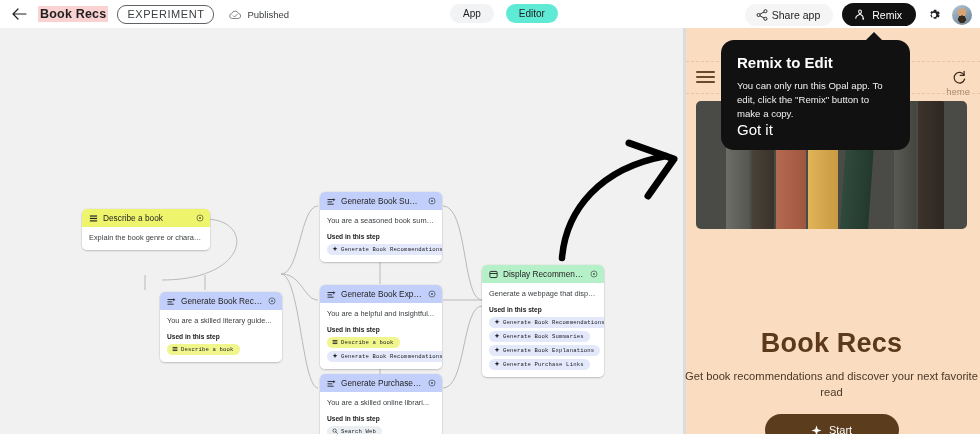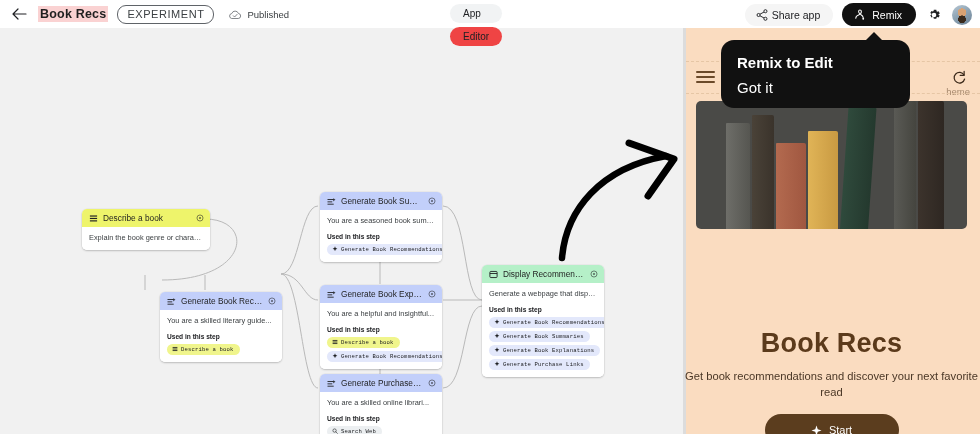--- a/index.html
+++ b/index.html
@@ -36,28 +36,28 @@
     padding: 2.5px 9px; white-space: nowrap; cursor: pointer;
   }
   .pub-wrap {
     margin-left: 14px; display: flex; align-items: center; gap: 5px;
     font-size: 9.5px; color: #3c4043;
   }
   .cloud-ic { width: 14px; height: 11px; display:block; }
 
   .seg-wrap {
     position: absolute; left: 450px; top: 4px;
-    display: flex; gap: 4px; flex-direction: column;
+    display: flex; gap: 12px;
   }
   .seg {
     font-size: 10px; color: #202124;
     padding: 4px 13px; border-radius: 11px; cursor: pointer;
     background: #f1f3f4;
   }
-  .seg.active { background: #ef4444; }
+  .seg.active { background: #5eead4; }
 
   .right-cluster {
     position: absolute; right: 8px; top: 3px;
     display: flex; align-items: center; gap: 9px;
   }
   .share-btn {
     display: flex; align-items: center; gap: 4px;
     background: #f5f5f5; border-radius: 13px;
     padding: 5px 13px 5px 11px;
     font-size: 10.5px; color: #202124; cursor: pointer;
@@ -502,14 +502,15 @@
   <div class="pv-start">
     <svg width="11" height="11" viewBox="0 0 10 10">
       <path d="M5 .4 l1.15 3.45 3.45 1.15 -3.45 1.15 -1.15 3.45 -1.15-3.45 -3.45-1.15 3.45-1.15z" fill="#ffffff"></path>
     </svg>
     <span>Start</span>
   </div>
 </div>
 
 <div class="tooltip">
   <div class="tt-title">Remix to Edit</div>
+  <div class="tt-body">You can only run this Opal app. To edit, click the "Remix" button to make a copy.</div>
   <div class="tt-cta">Got it</div>
 </div>
 
 </body></html>

